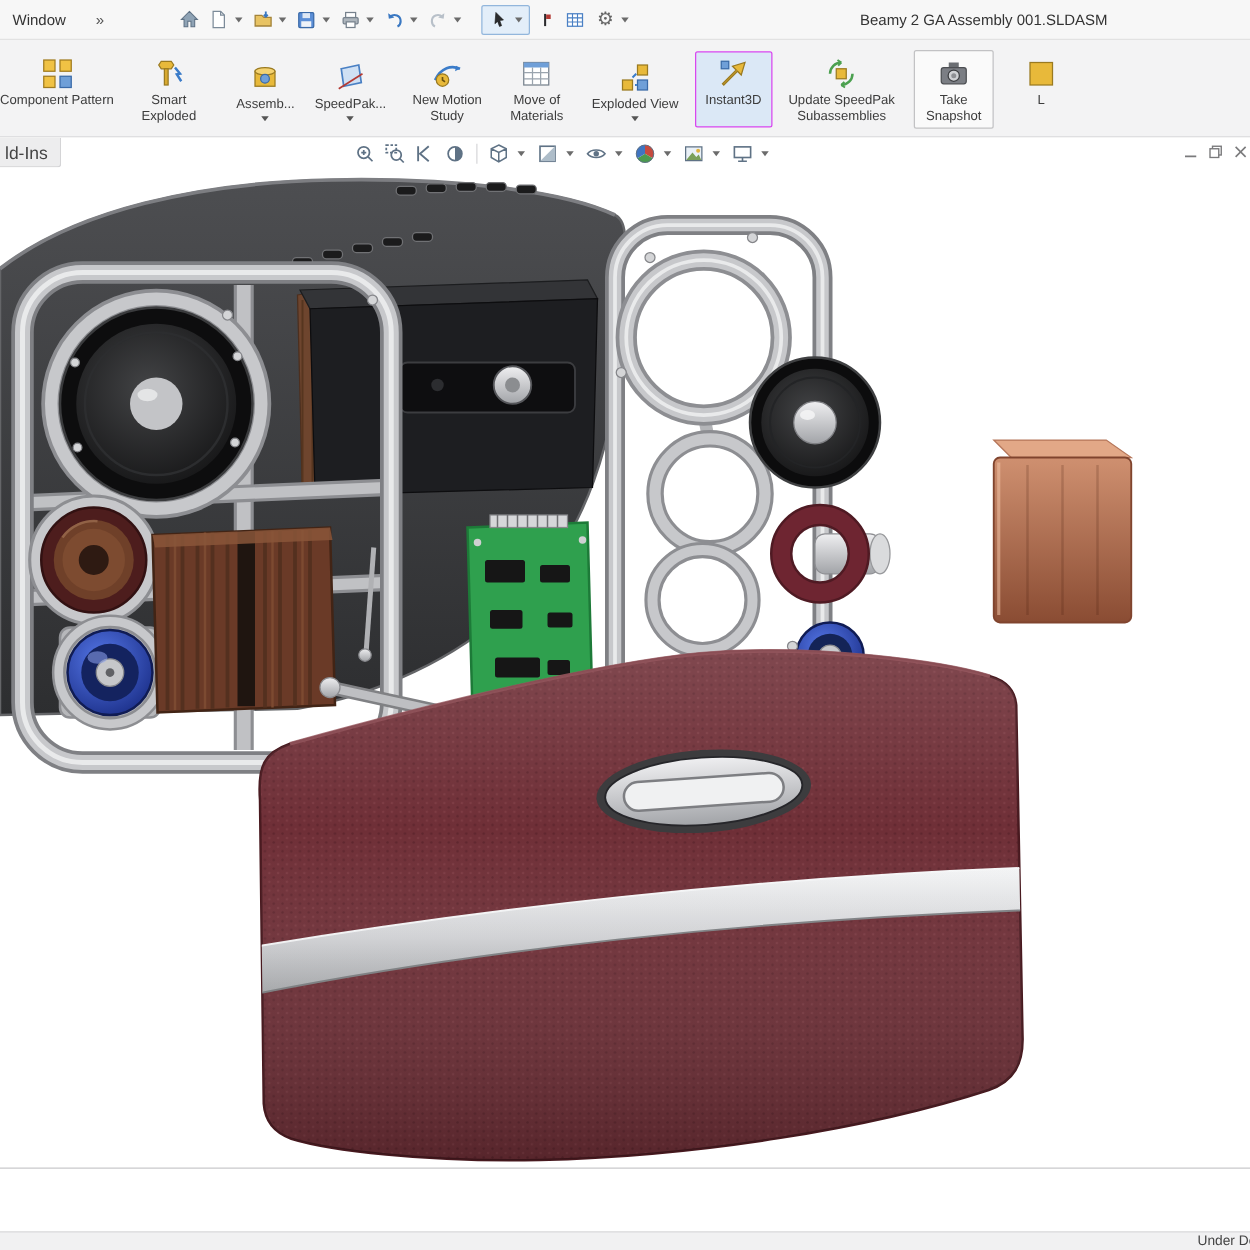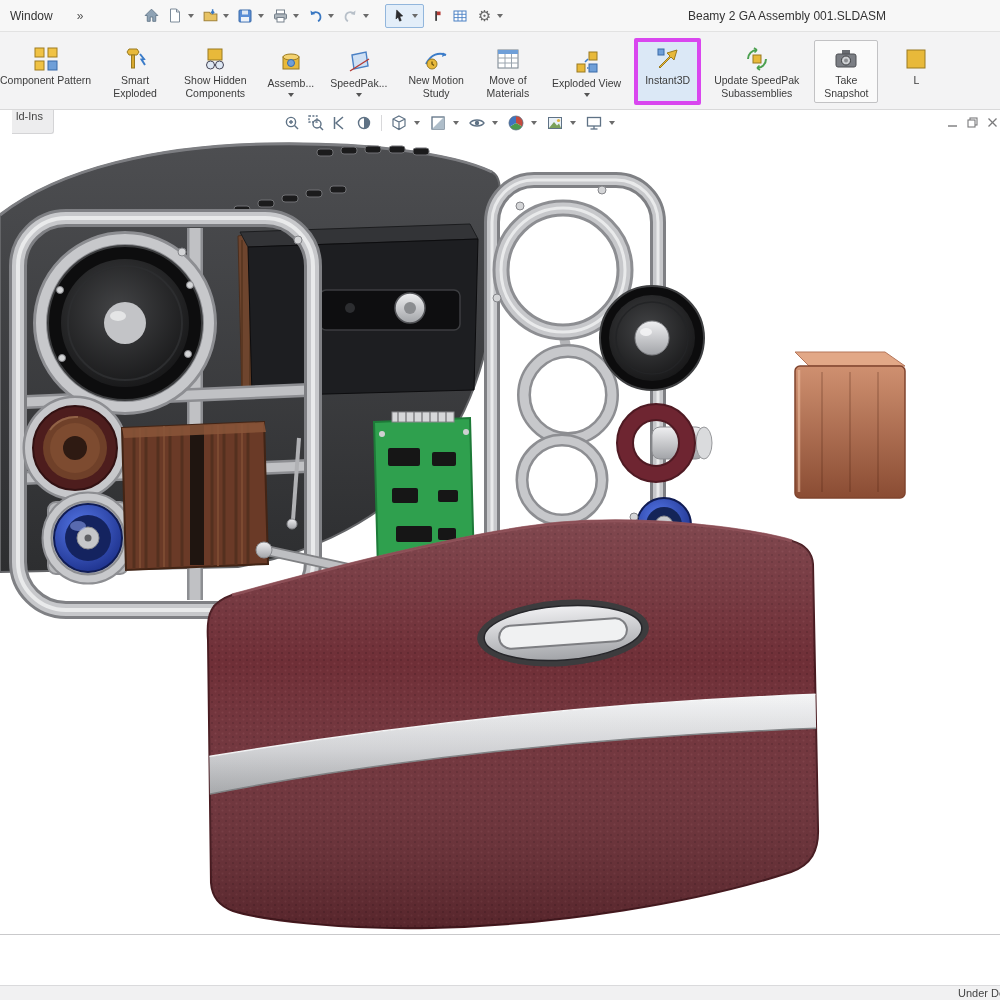--- a/index.html
+++ b/index.html
@@ -19,26 +19,26 @@
   .doc-title{position:absolute;left:688px;top:9px;font-size:12px;color:#333;white-space:nowrap}
   .gear-glyph{font-size:15px;color:#666;line-height:1}
 
   
   .cmdbar{height:78px;background:#f3f3f4;border-bottom:1px solid #d9d9da;display:flex;align-items:center;flex:0 0 78px;overflow:hidden;padding-top:2px}
   .cmb{display:flex;flex-direction:column;align-items:center;justify-content:flex-start;padding:4px 7px 1px;min-width:62px;font-size:10.5px;color:#3c3c3c;text-align:center;line-height:1.25;border:1px solid transparent;border-radius:2px}
   .cmb .cicon{width:26px;height:26px;margin-bottom:2px;flex:0 0 26px}
   .cmb .cl{height:13px;white-space:nowrap}
   .ddt{width:0;height:0;border-left:3.5px solid transparent;border-right:3.5px solid transparent;border-top:4px solid #555;margin-top:3px}
   .sep{width:1px;background:#dcdcdd;margin:6px 2px;flex:0 0 1px}
-  .cmb.active{background:#dbe8f6;border:4px solid #d946ef}
+  .cmb.active{background:#dbe8f6;border:1px solid #d946ef}
   .snapbox{border:1px solid #c2c2c4;background:#fafafa;display:flex;margin:1px 2px;border-radius:2px}
 
   
   .tabrow{height:30px;background:#fff;position:relative;flex:0 0 30px}
-  .tab{position:absolute;left:12px;top:0;height:24px;background:#ededee;border-right:1px solid #d4d4d6;border-bottom:1px solid #d4d4d6;display:flex;align-items:flex-start;padding:0 10px 0 4px;font-size:11px;color:#444;border-radius:0 0 3px 0}
+  .tab{position:absolute;left:0;top:0;height:24px;background:#ededee;border-right:1px solid #d4d4d6;border-bottom:1px solid #d4d4d6;display:flex;align-items:center;padding:0 10px 0 4px;font-size:14px;color:#444;border-radius:0 0 3px 0}
   .hud{position:absolute;left:282px;top:3px;display:flex;align-items:center;gap:4px}
   .hi{display:flex;align-items:center;padding:1px}
   .hsep{width:1px;height:16px;background:#d8d8da;margin:0 3px}
   .winctrl{position:absolute;right:2px;top:4px;display:flex;align-items:center;gap:9px}
 
   
   .viewport{flex:0 0 795px;height:795px;position:relative;background:#fff;border-bottom:1px solid #c9c9cb}
   .viewport svg{display:block}
 
   
@@ -160,32 +160,20 @@
             <path d="M18 8 L22 13 L19.5 13.5 L23 19" fill="none" stroke="#3b7cc9" stroke-width="2"></path>
           </svg>
       </span>
       <span class="cl">Smart</span>
       <span class="cl">Exploded</span>
     </div>
     <div class="sep"></div>
 
     <div class="sep"></div>
 
-    <div class="cmb">
-      <span class="cicon">
-        <svg viewBox="0 0 26 26">
-            <rect x="6" y="3" width="14" height="11" fill="#e8b93a" stroke="#9a7a20"></rect>
-            <circle cx="8.5" cy="19" r="4" fill="#dfe8f4" stroke="#445"></circle>
-            <circle cx="17.5" cy="19" r="4" fill="#dfe8f4" stroke="#445"></circle>
-            <path d="M12.5 19 H13.5" stroke="#445" stroke-width="1.5"></path>
-          </svg>
-      </span>
-      <span class="cl">Show Hidden</span>
-      <span class="cl">Components</span>
-    </div>
     <div class="sep"></div>
 
     <div class="cmb">
       <span class="cicon">
         <svg viewBox="0 0 26 26">
             <rect x="5" y="8" width="16" height="12" fill="#e8b93a" stroke="#9a7a20"></rect>
             <ellipse cx="13" cy="8" rx="8" ry="3" fill="#f4d270" stroke="#9a7a20"></ellipse>
             <circle cx="13" cy="14" r="3.5" fill="#6f9fd8" stroke="#3a6aa8"></circle>
           </svg>
       </span>

